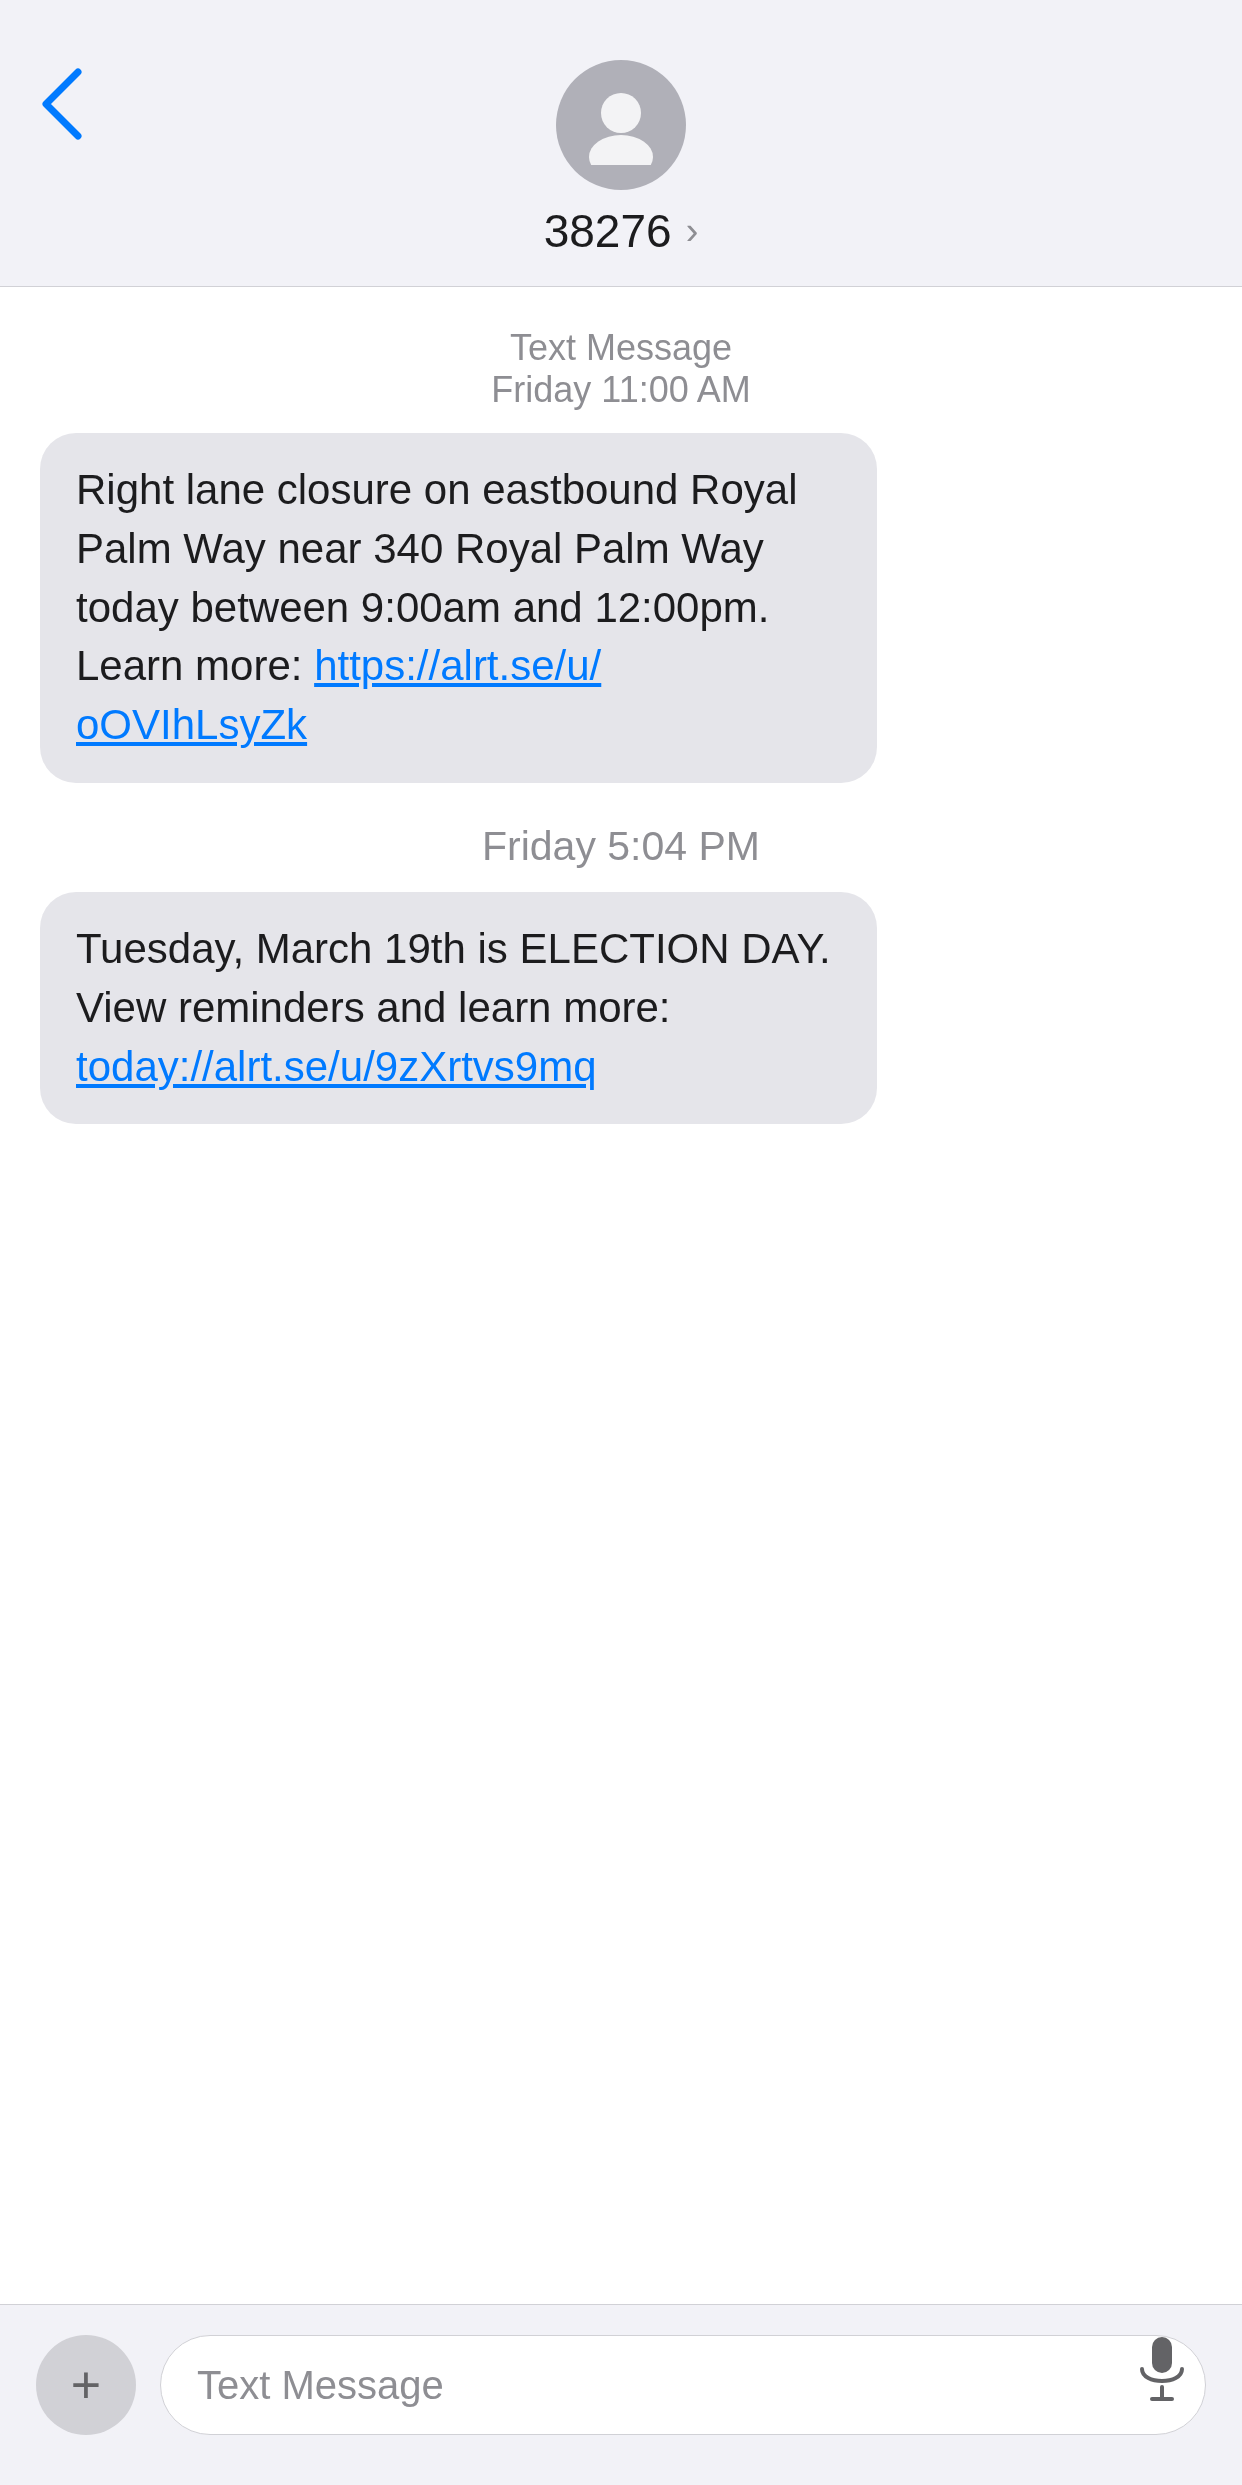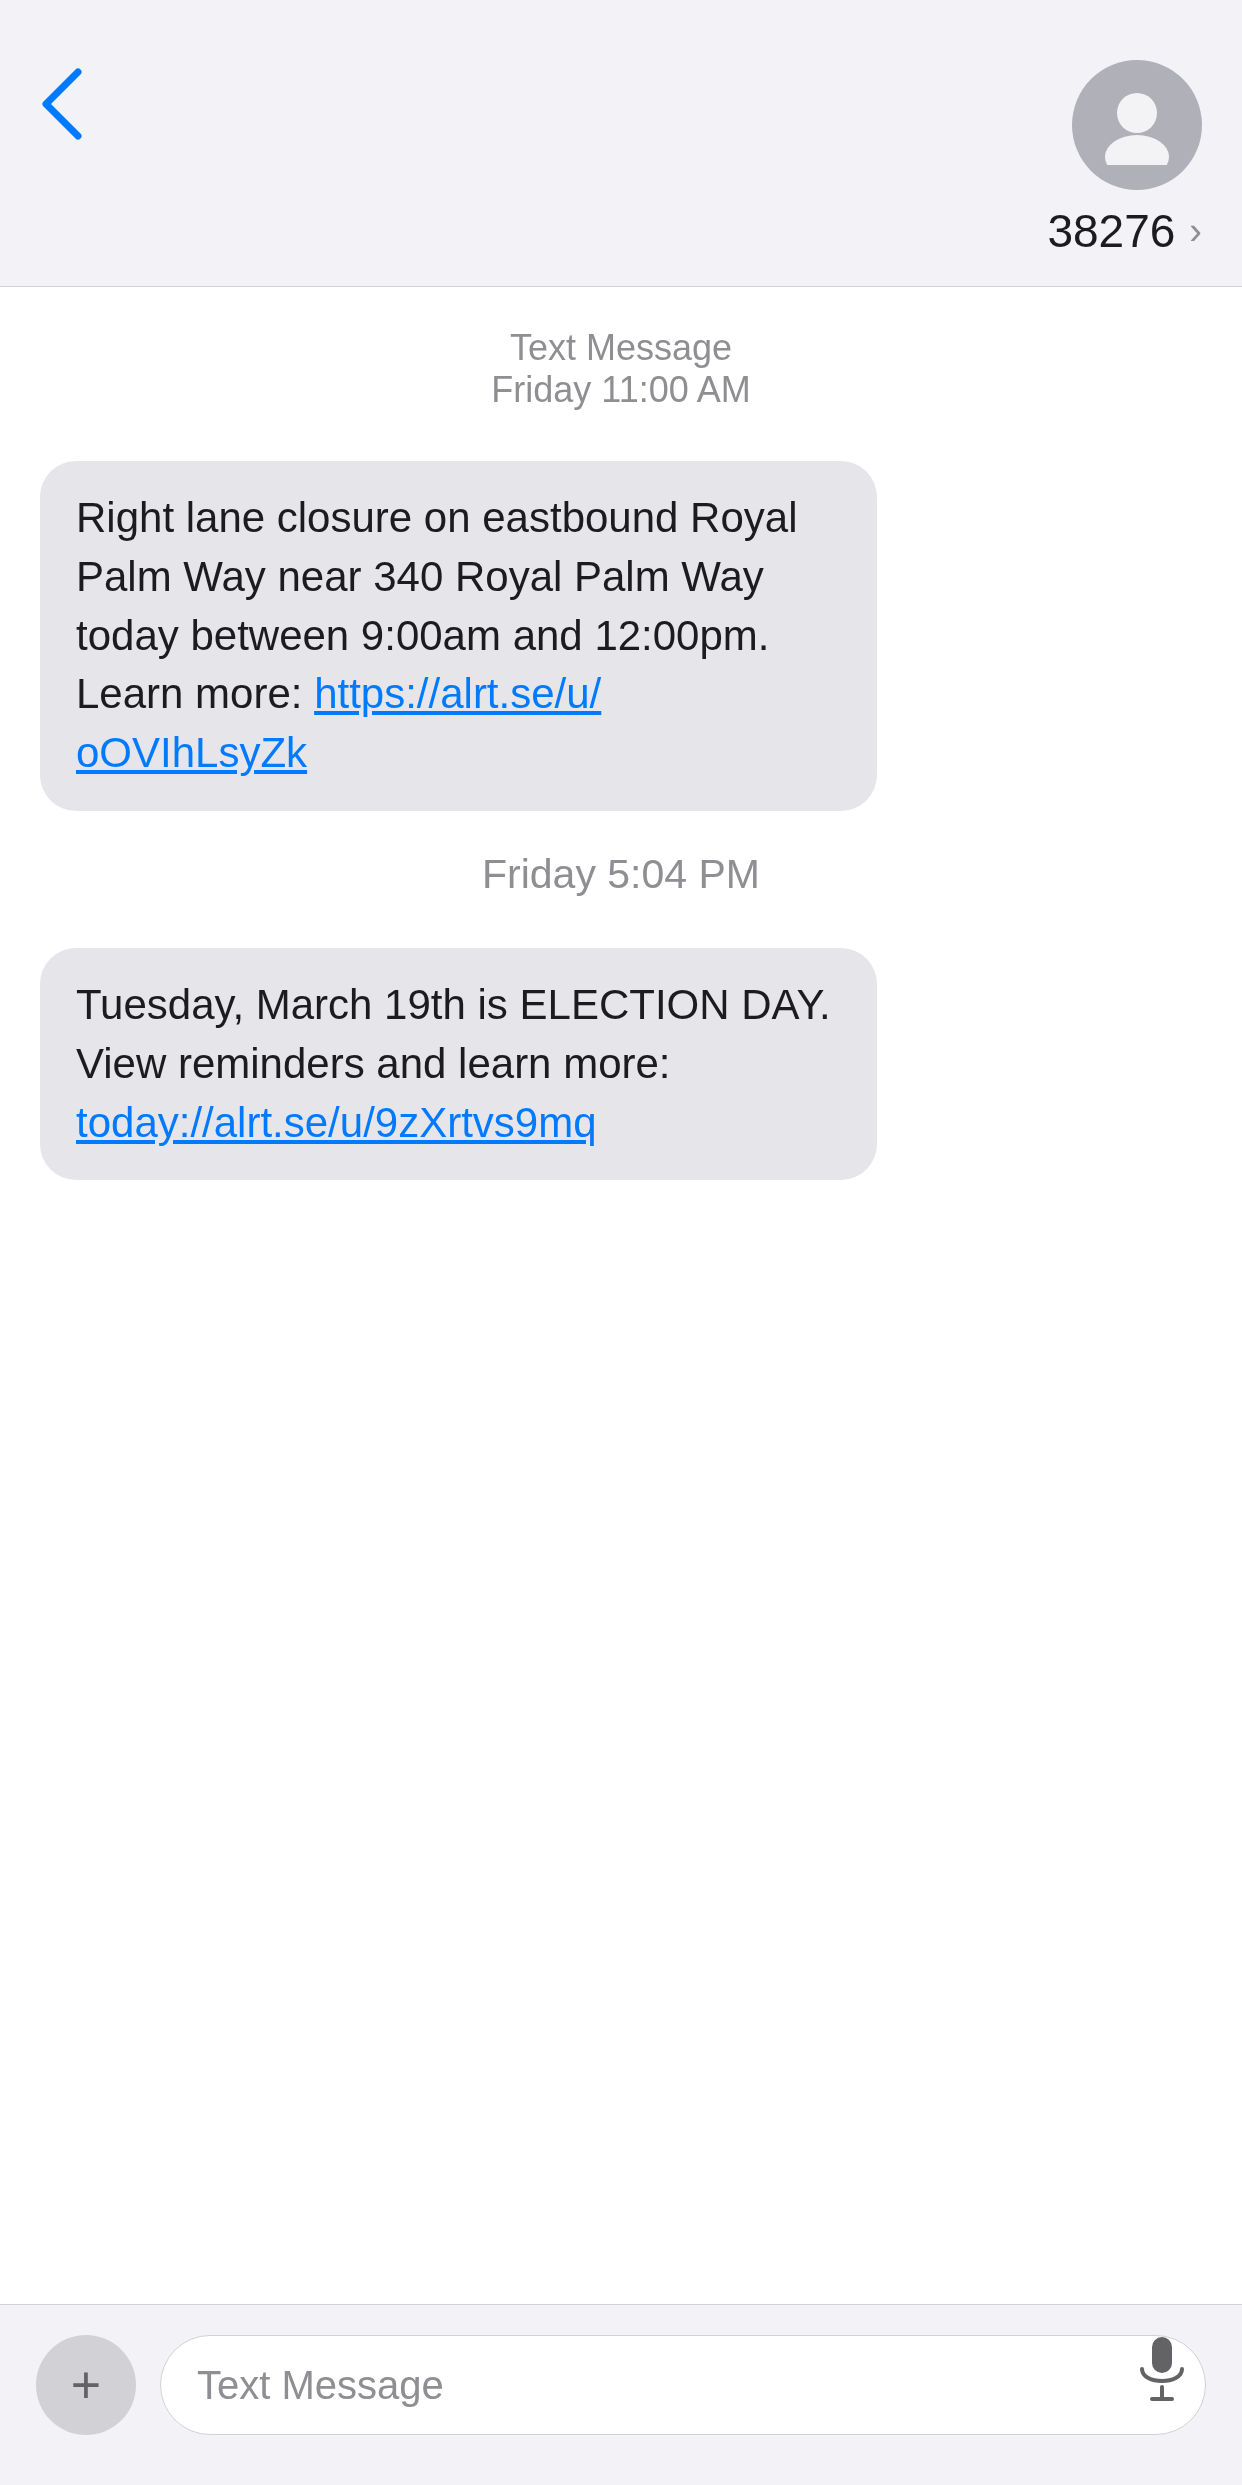--- a/index.html
+++ b/index.html
@@ -17,21 +17,21 @@
       overflow: hidden;
       position: relative;
     }
 
     
     .header {
       background: #f2f2f7;
       padding: 30px 40px 20px;
       display: flex;
       flex-direction: column;
-      align-items: flex-end;
+      align-items: center;
       position: relative;
       border-bottom: 1px solid #d1d1d6;
       padding-top: 60px;
       padding-bottom: 28px;
     }
 
     .back-button {
       position: absolute;
       left: 40px;
       top: 68px;
@@ -95,21 +95,20 @@
     .message-bubble {
       max-width: 72%;
       background: #e5e5ea;
       border-radius: 36px;
       padding: 28px 36px;
       font-size: 42px;
       line-height: 1.4;
       color: #1c1c1e;
       align-self: flex-start;
       margin-bottom: 10px;
-      margin-top: 28px;
     }
 
     .message-bubble a,
     .message-bubble .link {
       color: #007aff;
       text-decoration: underline;
     }
 
     .timestamp-label-2 {
       text-align: center;

